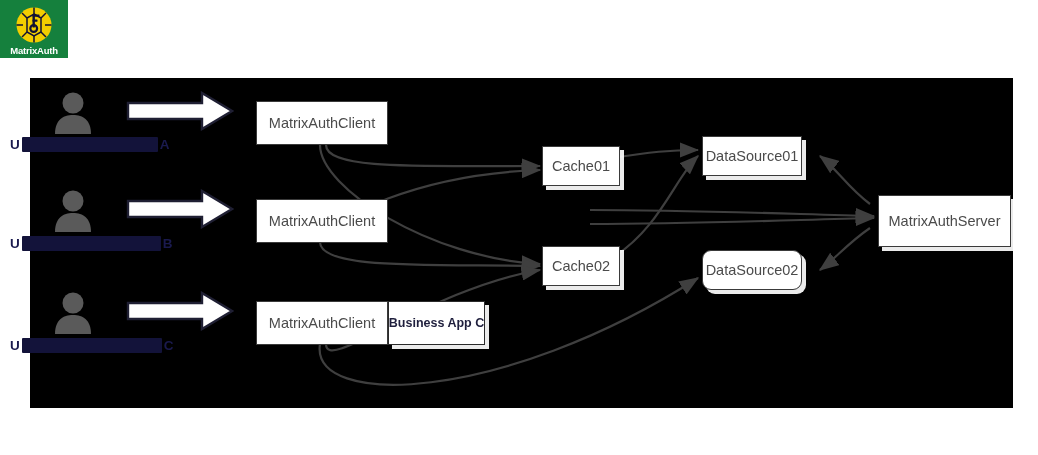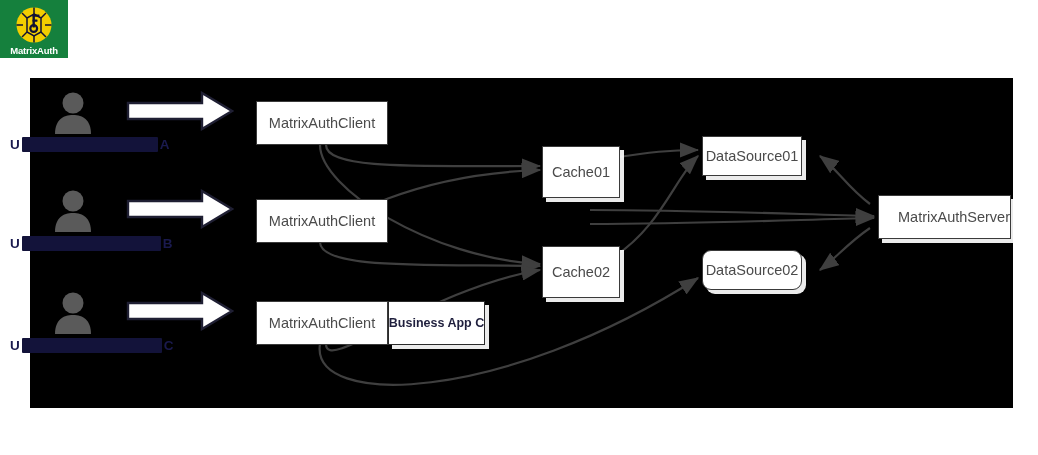--- a/index.html
+++ b/index.html
@@ -88,30 +88,29 @@
   .app-box {
     width: 97px;
     height: 44px;
     font-size: 12.5px;
     font-weight: bold;
     color: #1f1f3d;
     border: 1.6px solid #2a2a2a;
   }
   .cache-box {
     width: 78px;
-    height: 52px;
+    height: 40px;
   }
   .ds-box {
     width: 100px;
     height: 40px;
   }
   .server-box {
     width: 133px;
-    height: 44px;
-    justify-content: flex-end;
+    height: 52px;
   }
 
   
   .person-icon {
     position: absolute;
     width: 42px;
     height: 44px;
     line-height: 0;
   }
 

